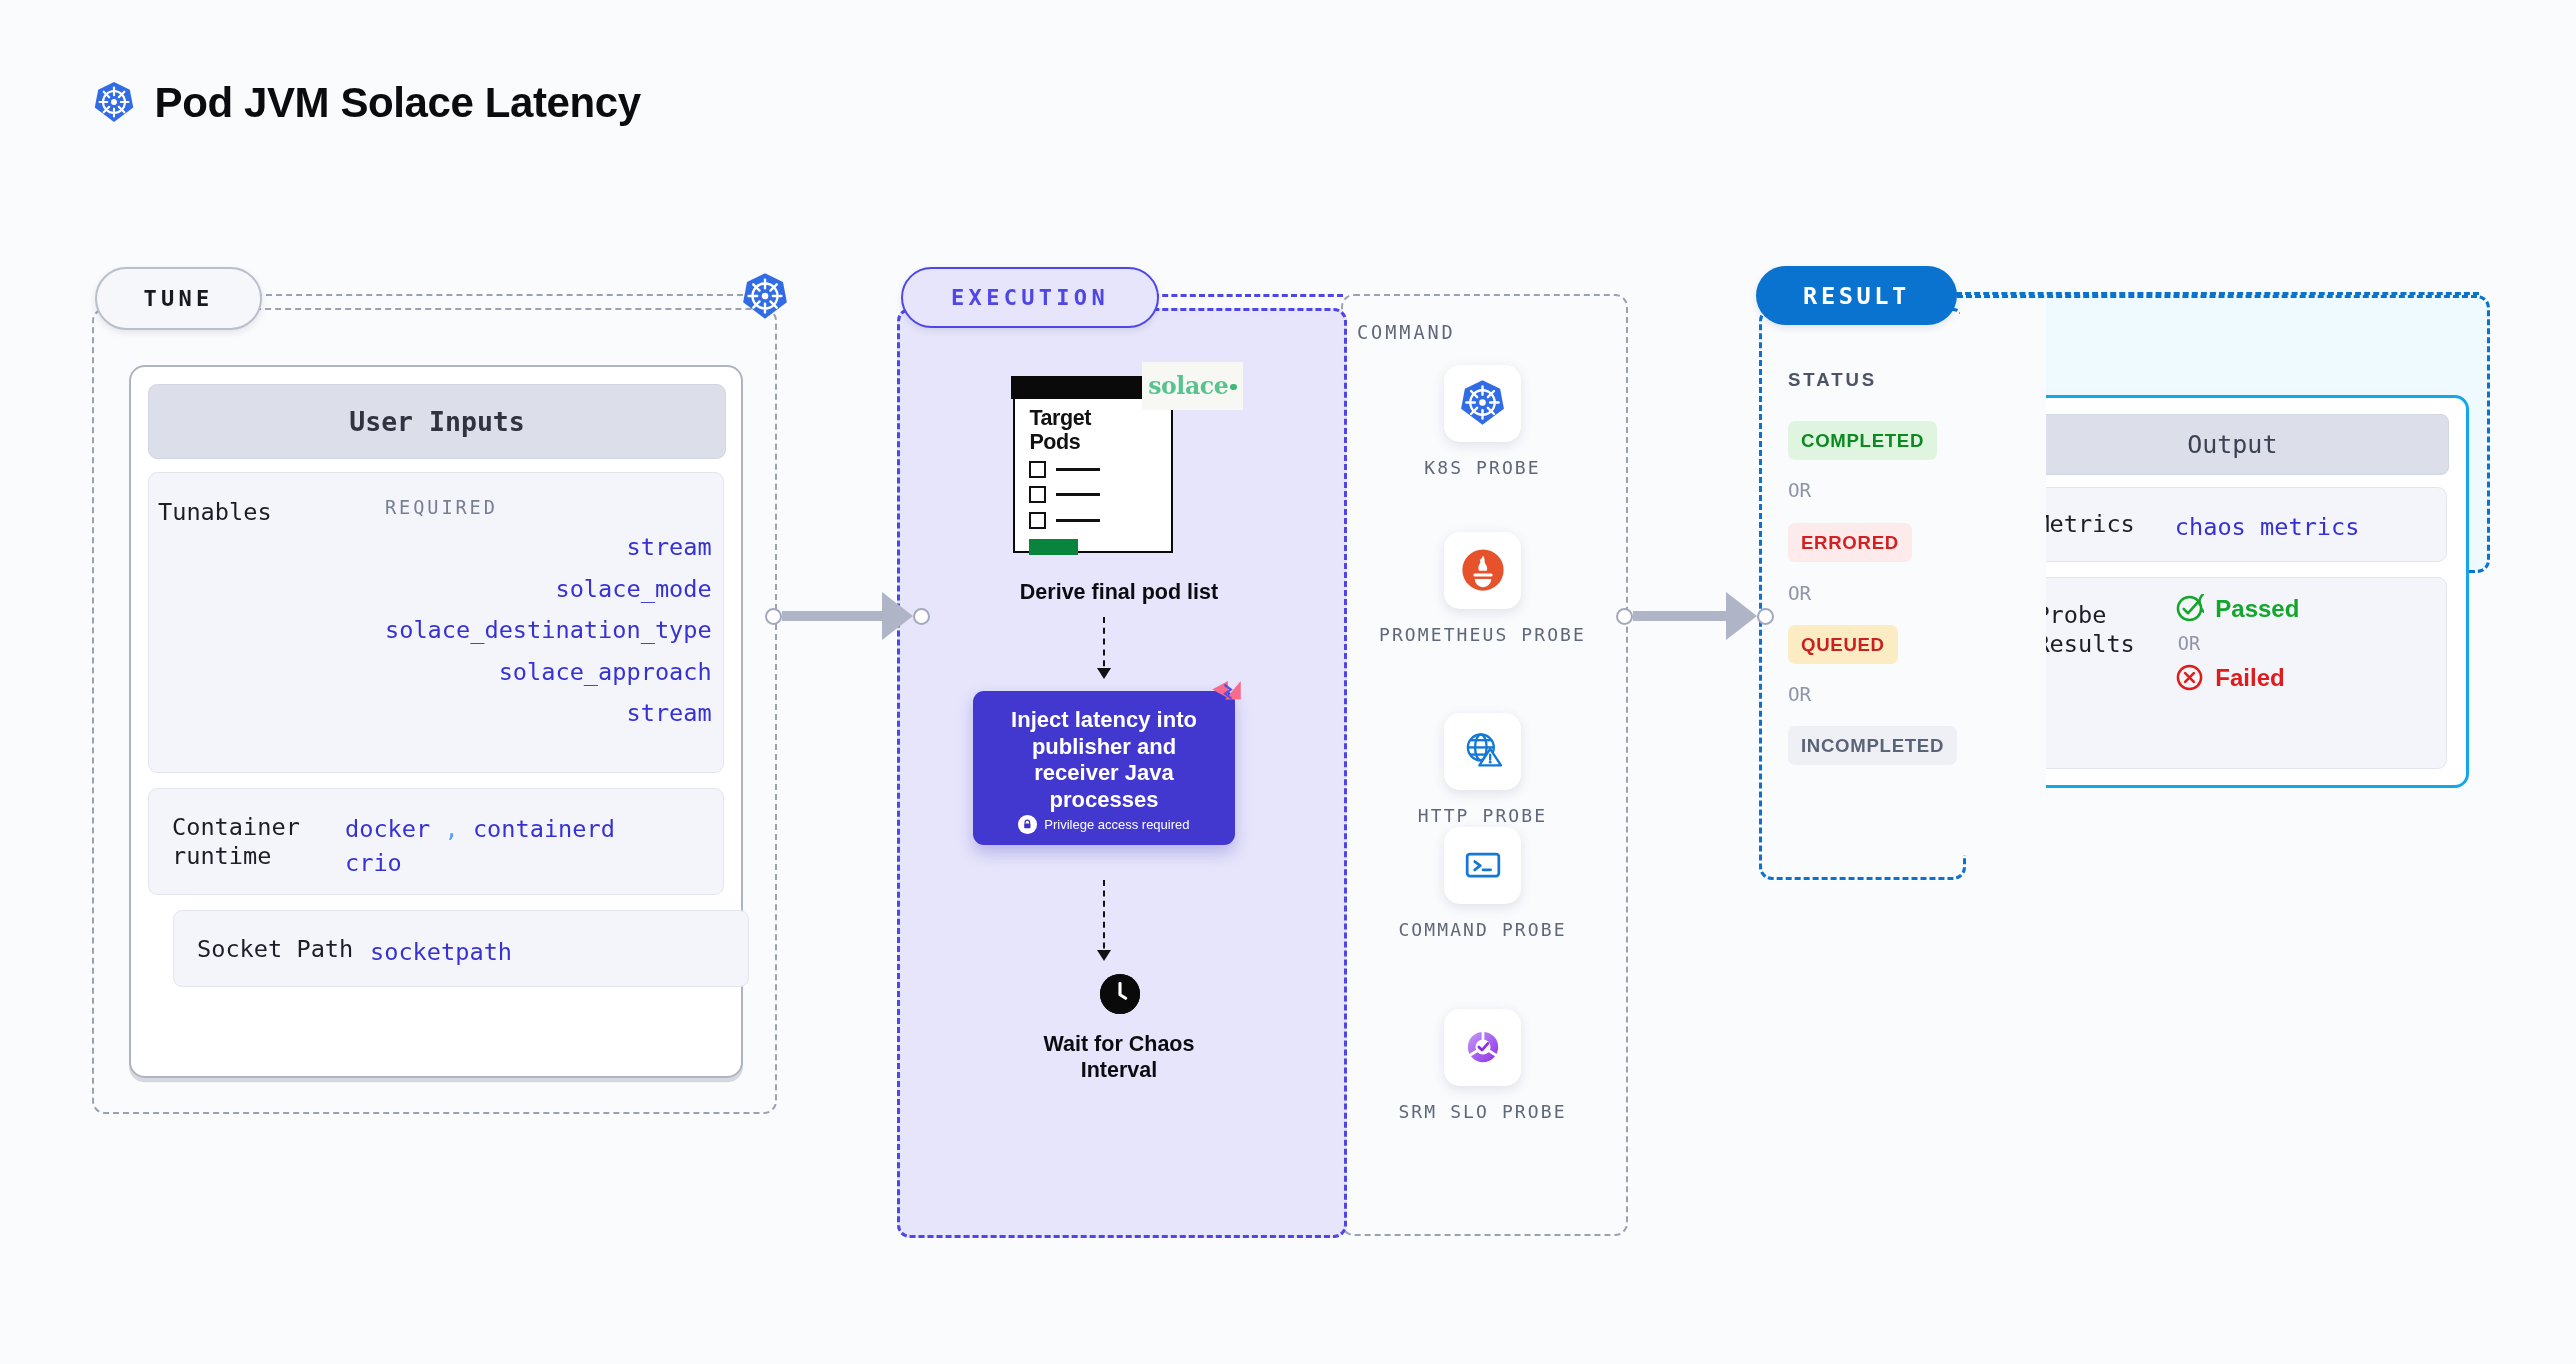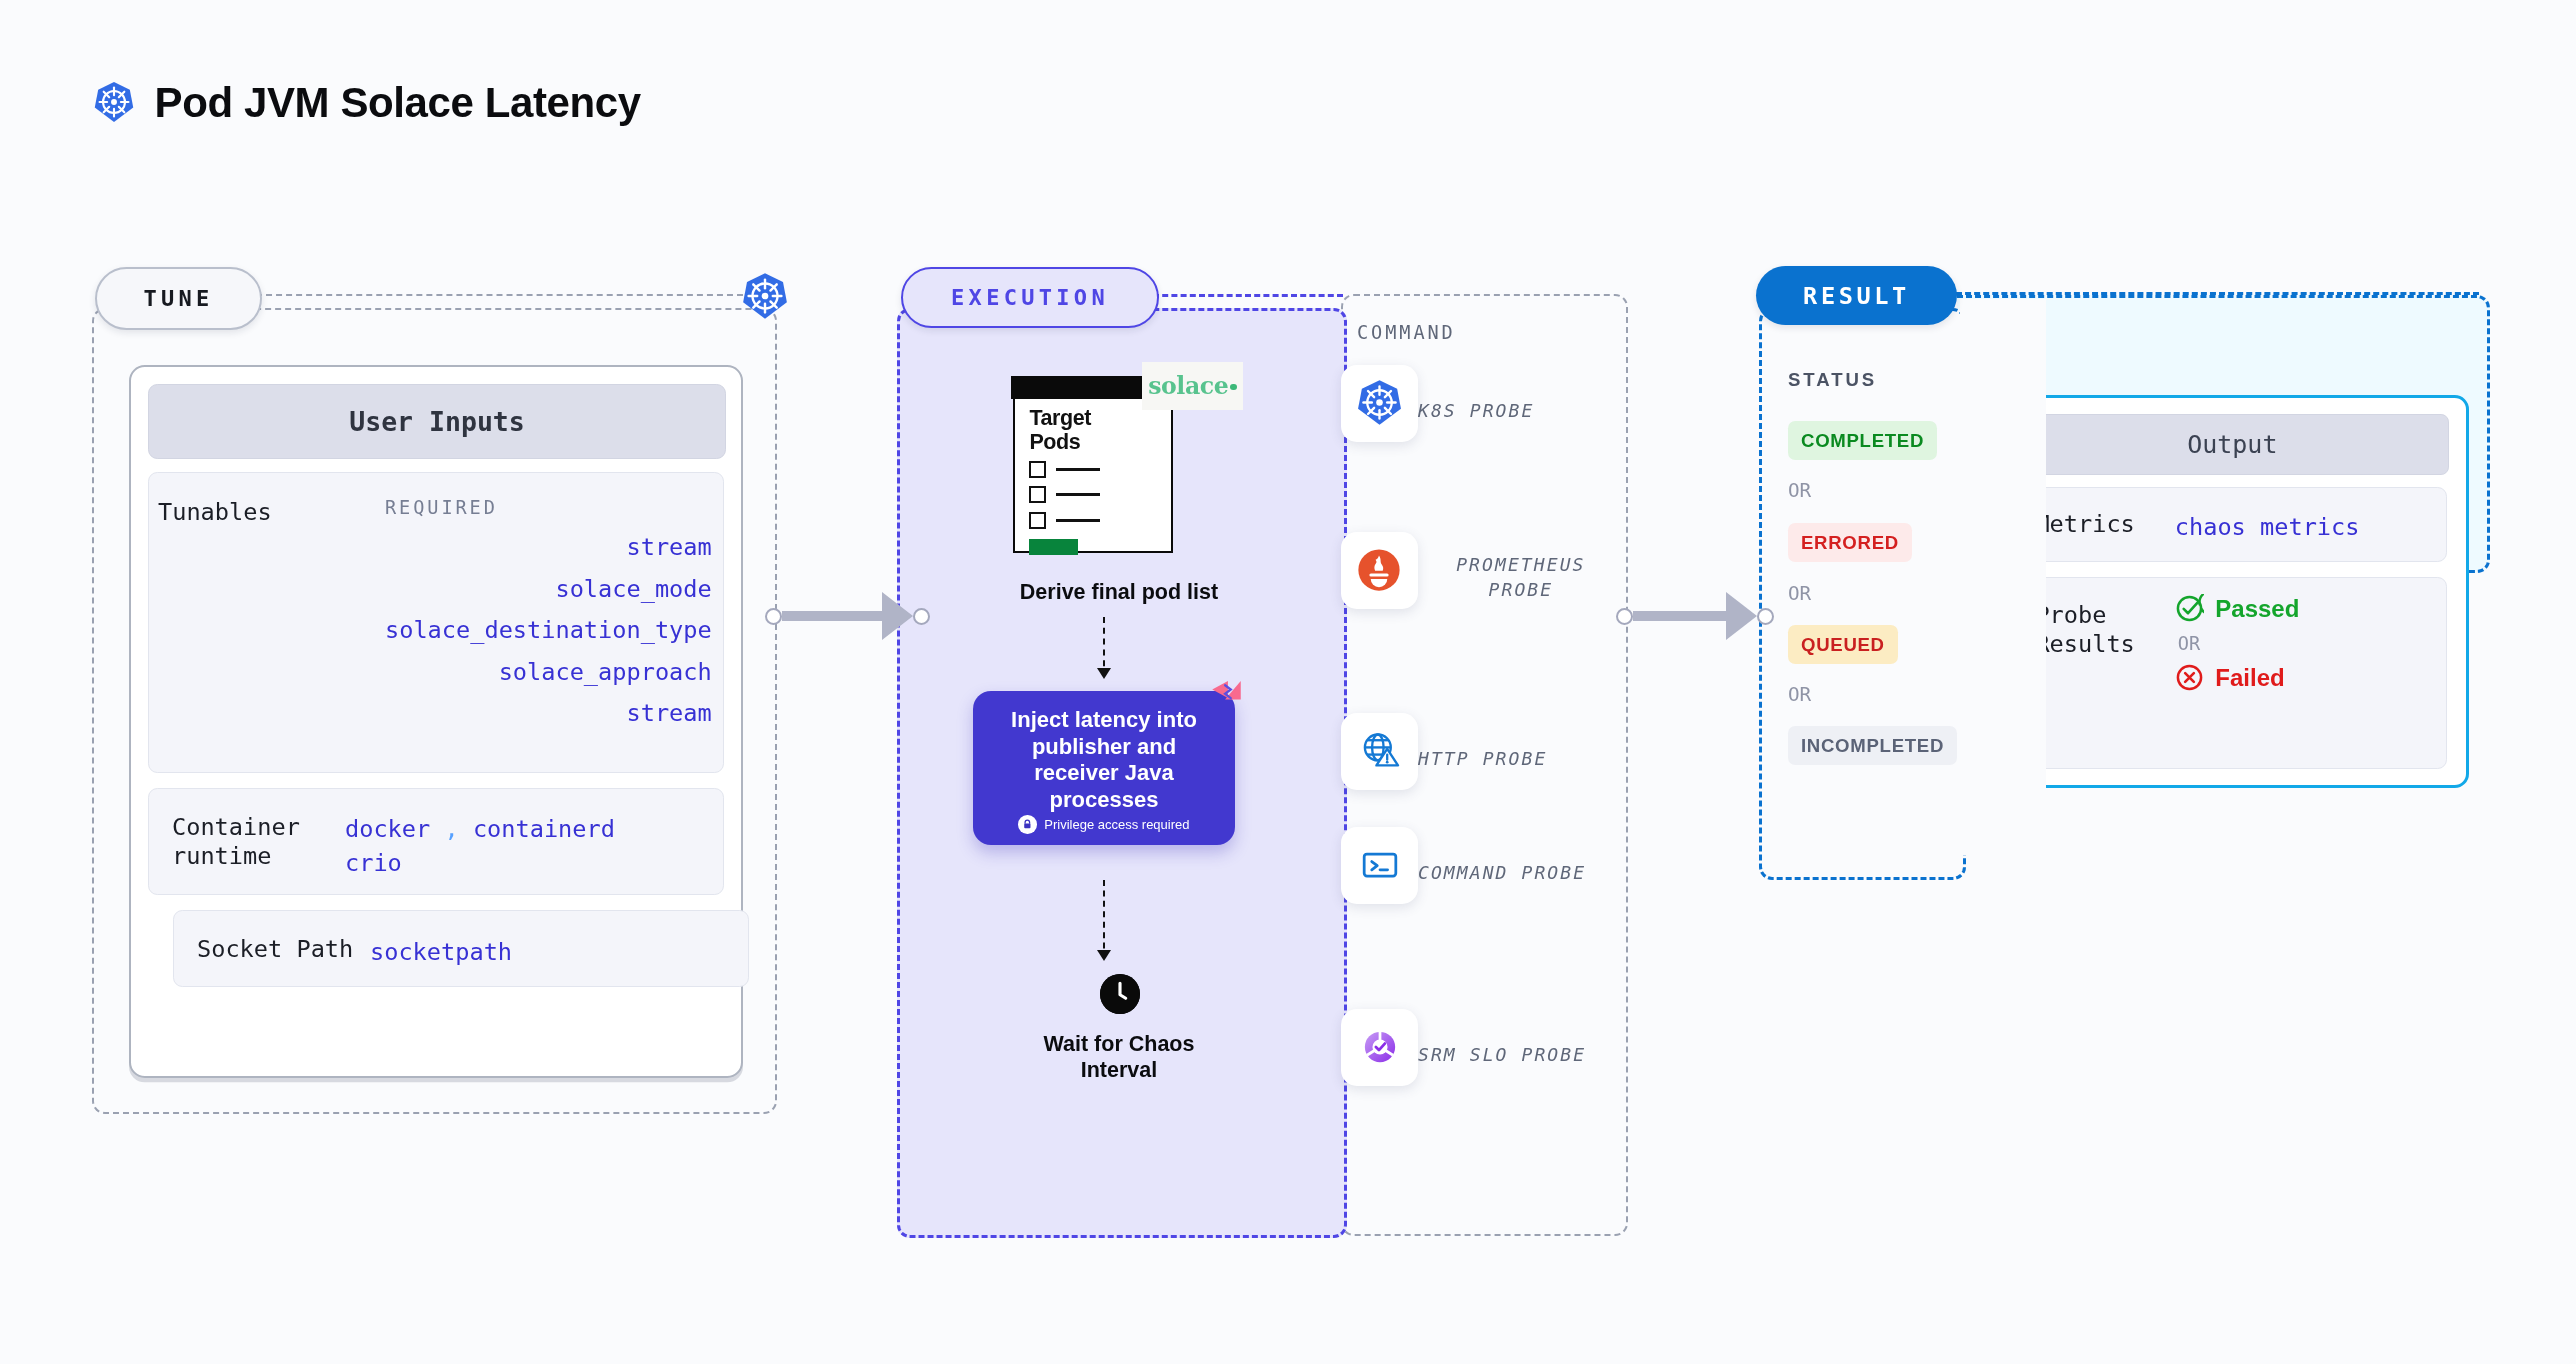--- a/index.html
+++ b/index.html
@@ -123,34 +123,34 @@
   .pod-line{width:44px;height:2.1px;background:#111;}
   #pod-bar{position:absolute;left:14.3px;width:49px;height:15.8px;background:#08843c;}
   #solace-logo{position:absolute;left:1142px;top:362px;width:101px;height:48px;background:#f7f7f4;display:flex;align-items:center;justify-content:center;}
   #solace-text{font-family:"DejaVu Serif","Liberation Serif",serif;font-size:23.6px;font-weight:700;color:#58c38e;letter-spacing:-0.4px;}
   #derive-label{position:absolute;left:897px;top:580px;width:444px;text-align:center;font-size:21.5px;font-weight:700;color:#0b0c0f;}
 
   .v-arrow{position:absolute;width:0;border-left:2.9px dashed #111;}
   .v-arrow::after{content:"";position:absolute;left:-7.9px;bottom:-2.1px;width:0;height:0;border-left:7.9px solid transparent;border-right:7.9px solid transparent;border-top:11.5px solid #111;}
 
   #inject-box{position:absolute;left:973px;top:691px;width:262px;height:154px;
-    background:#4238cf;border-radius:18px;box-shadow:0 7.2px 15.8px rgba(64,55,190,.28);}
+    background:#4238cf;border-radius:11px;box-shadow:0 7.2px 15.8px rgba(64,55,190,.28);}
   #inject-text{position:absolute;left:17px;top:15.8px;width:228px;text-align:center;
     color:#fff;font-size:22px;font-weight:700;line-height:1.22;}
   #inject-priv{position:absolute;left:0;bottom:11.5px;width:262px;display:flex;align-items:center;justify-content:center;gap:7.2px;}
   #inject-priv-text{color:#fff;font-size:13px;font-weight:500;}
   #lock-badge{width:18.6px;height:18.6px;border-radius:50%;background:#fff;display:flex;align-items:center;justify-content:center;}
   #harness-corner{position:absolute;right:-10px;top:-13px;width:37px;height:33px;}
 
   #clock-icon{position:absolute;left:1100px;top:974px;width:40px;height:40px;border-radius:50%;background:#0a0a0a;}
   #clock-hands{position:absolute;left:0;top:0;width:40px;height:40px;}
   #wait-label{position:absolute;left:897px;top:1032px;width:444px;text-align:center;font-size:21.5px;font-weight:700;color:#0b0c0f;line-height:1.2;}
 
   
-  .probe{position:absolute;width:283px;display:flex;align-items:center;font-style:italic;}
+  .probe{position:absolute;width:283px;display:flex;flex-direction:column;align-items:center;}
   .probe-tile{width:77px;height:77px;border-radius:15.8px;background:#fff;
     box-shadow:0 3.6px 11.5px rgba(60,70,110,.13);display:flex;align-items:center;justify-content:center;}
   .probe-label{margin-top:14.3px;text-align:center;
     font-family:"DejaVu Sans Mono","Liberation Mono",monospace;
     font-size:18px;color:#5f6779;letter-spacing:2.1px;line-height:1.35;}
 
   
   #result-panel{left:1759px;top:308px;width:201px;height:566px;
     border:3.6px dashed #0a72cf;background:#fafbfd;}
   #result-pill{left:1756px;top:266px;width:201px;height:59px;

